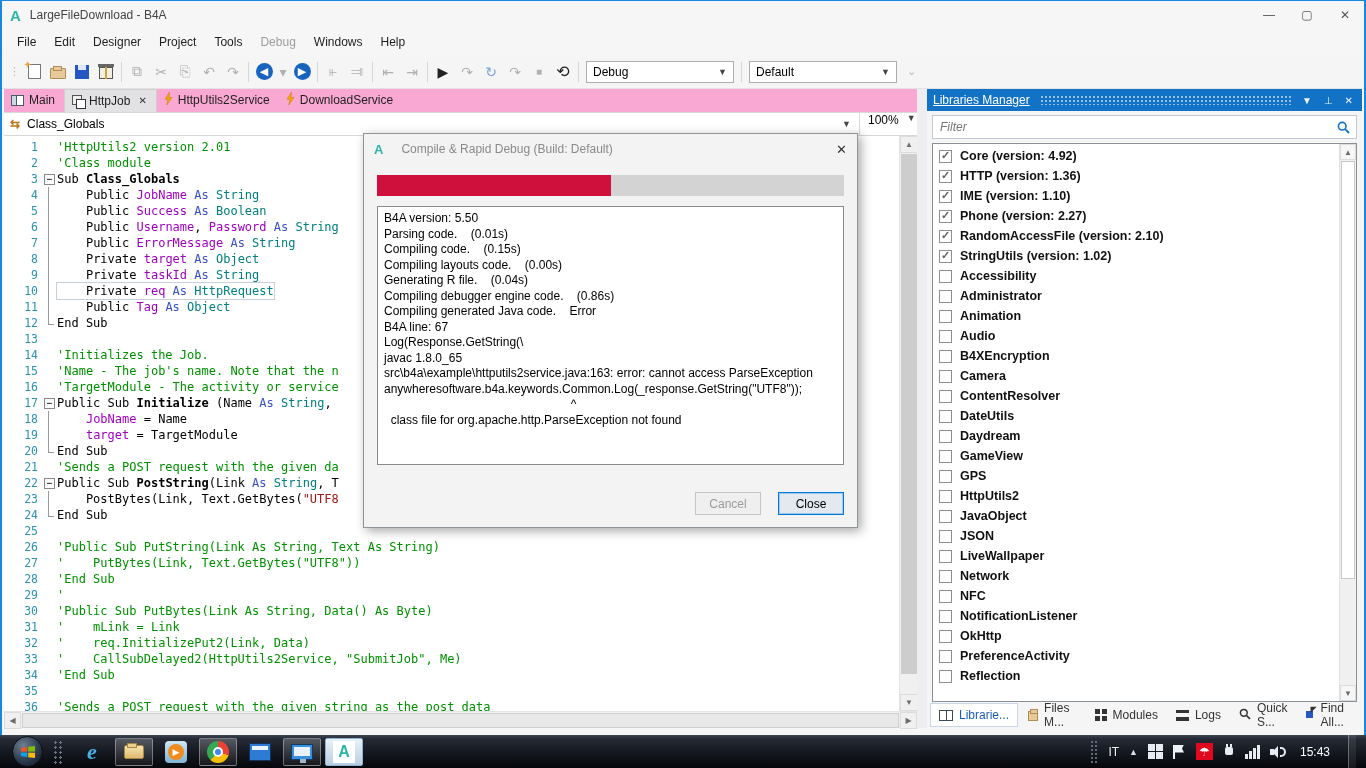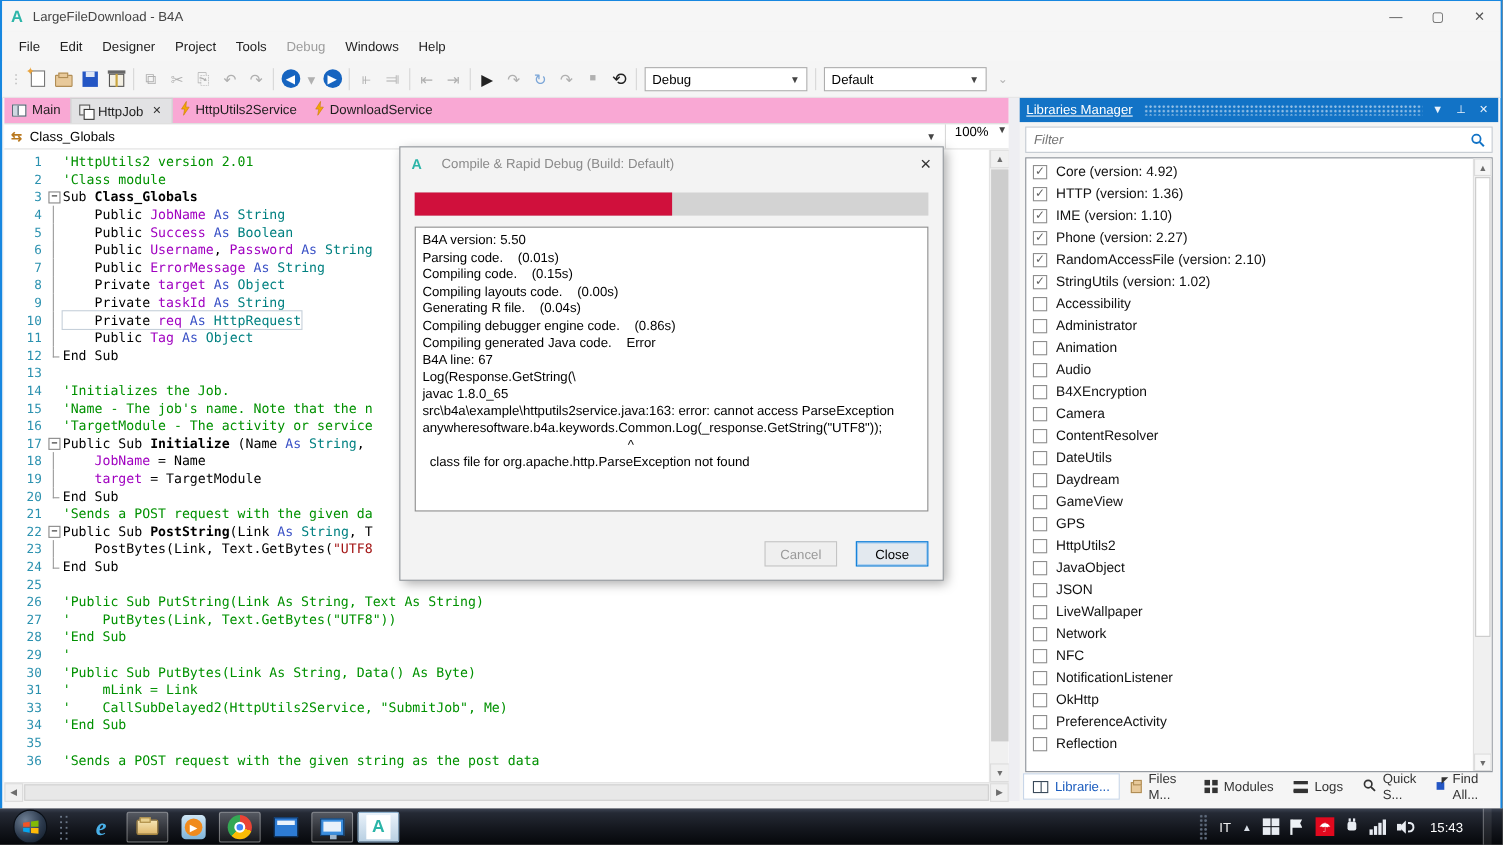--- a/index.html
+++ b/index.html
@@ -87,21 +87,21 @@
   .panel-title { white-space:nowrap;text-decoration:underline; }
   .dots { flex:1; height:10px; margin-left:4px;
           background-image:radial-gradient(circle, rgba(255,255,255,.55) 1px, transparent 1.2px);
           background-size:4px 4px; }
   .ph-ico { color:#eaf2fb; font-size:10px; padding:0 3px; }
   .filter-row { margin:4px 5px 4px 5px; height:24px; border:1px solid #c3c9d0; background:#fff; display:flex; align-items:center; }
   .filter-text { flex:1; font-size:12px; font-style:italic; color:#9a9a9a; padding-left:7px; border:none; outline:none; background:transparent; font-family:"Liberation Sans",sans-serif; }
   .mag { margin-right:6px; }
   .lib-list { flex:1; margin:0 5px; border:1px solid #8a9097; background:#fff; position:relative; overflow:hidden; font-size:12.5px; }
   .lib-inner { position:absolute; left:0; top:2px; right:17px; bottom:0; }
-  .lib-row { display:flex; align-items:center; height:20px; padding-left:6px; gap:8px; color:#111; }
+  .lib-row { display:flex; align-items:center; height:20px; padding-left:6px; gap:8px; color:#111;font-weight:bold; }
   .cb { width:13px; height:13px; border:1px solid #8e8e8e; background:#fff; flex:none; position:relative; }
   .cb.on:after { content:"✓"; position:absolute; left:1px; top:-2px; font-size:11px; color:#646464; }
   .lib-vscroll { position:absolute; right:0; top:0; bottom:0; width:17px; background:#f0f0f0; border-left:1px solid #e0e0e0; }
   .lib-vscroll .up,.lib-vscroll .dn { position:absolute; left:0; width:16px; height:16px; color:#6d6d6d; font-size:8px; display:flex; align-items:center; justify-content:center; border:1px solid #dcdcdc; background:#f6f6f6; }
   .lib-vscroll .up { top:0; } .lib-vscroll .dn { bottom:0; }
   .lib-thumb { position:absolute; left:1px; top:17px; width:14px; height:418px; background:#fff; border:1px solid #c8c8c8; }
 
   .tool-tabs { height:26px; display:flex; align-items:center; background:#f5f5f5; font-size:12px; padding-left:3px; gap:2px; }
   .tool-tab { display:flex; align-items:center; gap:6px; padding:4px 8px; color:#333; }
   .tool-tab.active { background:#ffffff; border:1px solid #c8d6e8; color:#1b5cbe; }
@@ -328,20 +328,21 @@
               <div class="code-row"><span class="ln">22</span><span class="fold b"></span><span class="code-text"><span class="k">Public Sub </span><span class="b">PostString</span><span class="p">(Link </span><span class="a">As </span><span class="t">String</span><span class="p">, T</span></span></div>
               <div class="code-row"><span class="ln">23</span><span class="fold m"></span><span class="code-text"><span class="p">    PostBytes(Link, Text.GetBytes(</span><span class="s">"UTF8</span></span></div>
               <div class="code-row"><span class="ln">24</span><span class="fold e"></span><span class="code-text"><span class="k">End Sub</span></span></div>
               <div class="code-row"><span class="ln">25</span><span class="fold "></span><span class="code-text">&nbsp;</span></div>
               <div class="code-row"><span class="ln">26</span><span class="fold "></span><span class="code-text"><span class="c">'Public Sub PutString(Link As String, Text As String)</span></span></div>
               <div class="code-row"><span class="ln">27</span><span class="fold "></span><span class="code-text"><span class="c">'    PutBytes(Link, Text.GetBytes("UTF8"))</span></span></div>
               <div class="code-row"><span class="ln">28</span><span class="fold "></span><span class="code-text"><span class="c">'End Sub</span></span></div>
               <div class="code-row"><span class="ln">29</span><span class="fold "></span><span class="code-text"><span class="c">'</span></span></div>
               <div class="code-row"><span class="ln">30</span><span class="fold "></span><span class="code-text"><span class="c">'Public Sub PutBytes(Link As String, Data() As Byte)</span></span></div>
               <div class="code-row"><span class="ln">31</span><span class="fold "></span><span class="code-text"><span class="c">'    mLink = Link</span></span></div>
+              <div class="code-row"><span class="ln">32</span><span class="fold "></span><span class="code-text"><span class="c">'    req.InitializePut2(Link, Data)</span></span></div>
               <div class="code-row"><span class="ln">33</span><span class="fold "></span><span class="code-text"><span class="c">'    CallSubDelayed2(HttpUtils2Service, "SubmitJob", Me)</span></span></div>
               <div class="code-row"><span class="ln">34</span><span class="fold "></span><span class="code-text"><span class="c">'End Sub</span></span></div>
               <div class="code-row"><span class="ln">35</span><span class="fold "></span><span class="code-text">&nbsp;</span></div>
               <div class="code-row"><span class="ln">36</span><span class="fold "></span><span class="code-text"><span class="c">'Sends a POST request with the given string as the post data</span></span></div>
             </div>
           <div class="vscroll">
             <span class="up">▲</span>
             <div class="vthumb" style="top:18px;height:520px;"></div>
             <span class="dn">▼</span>
           </div>

